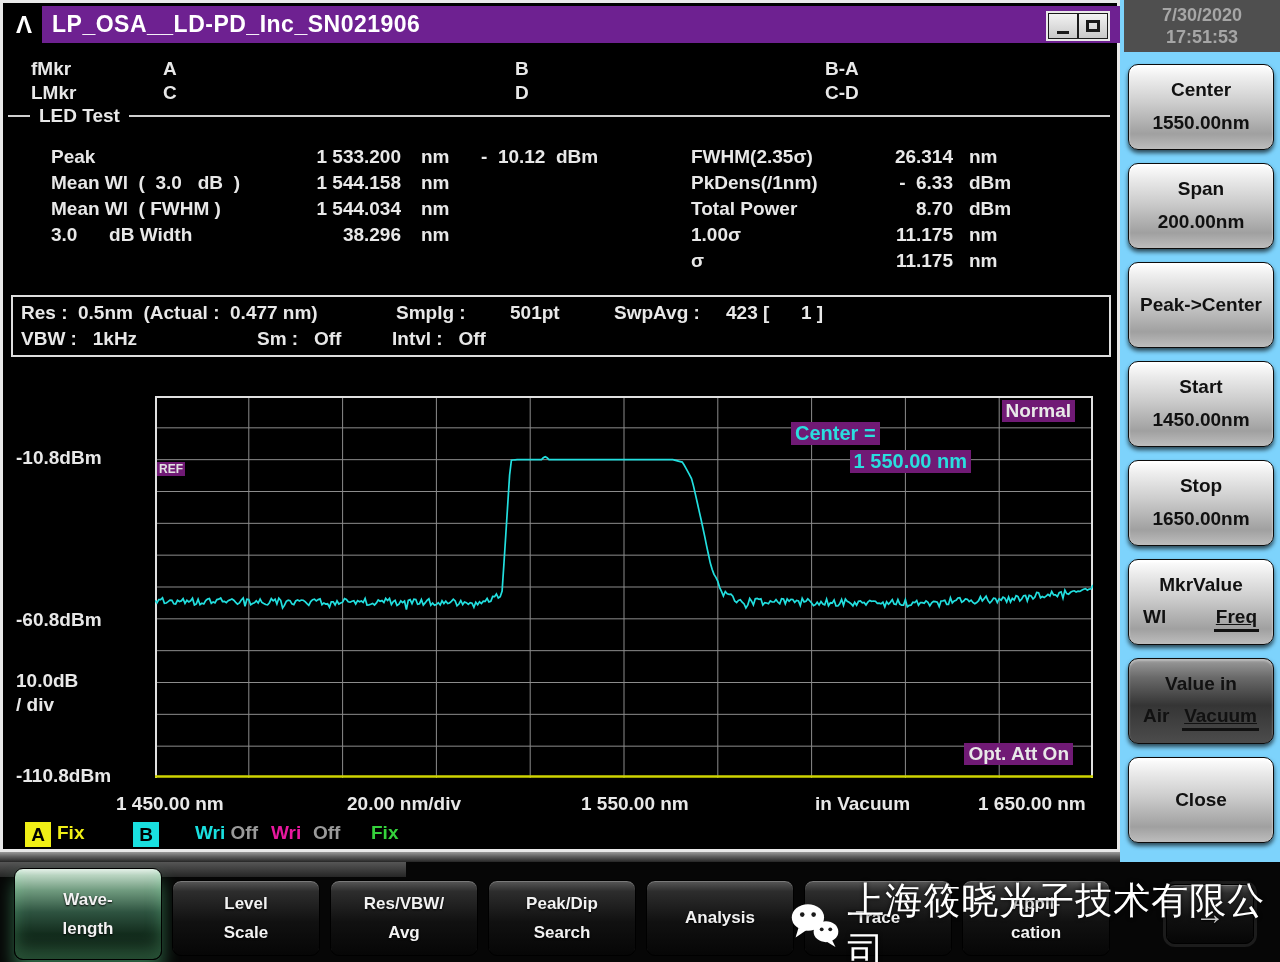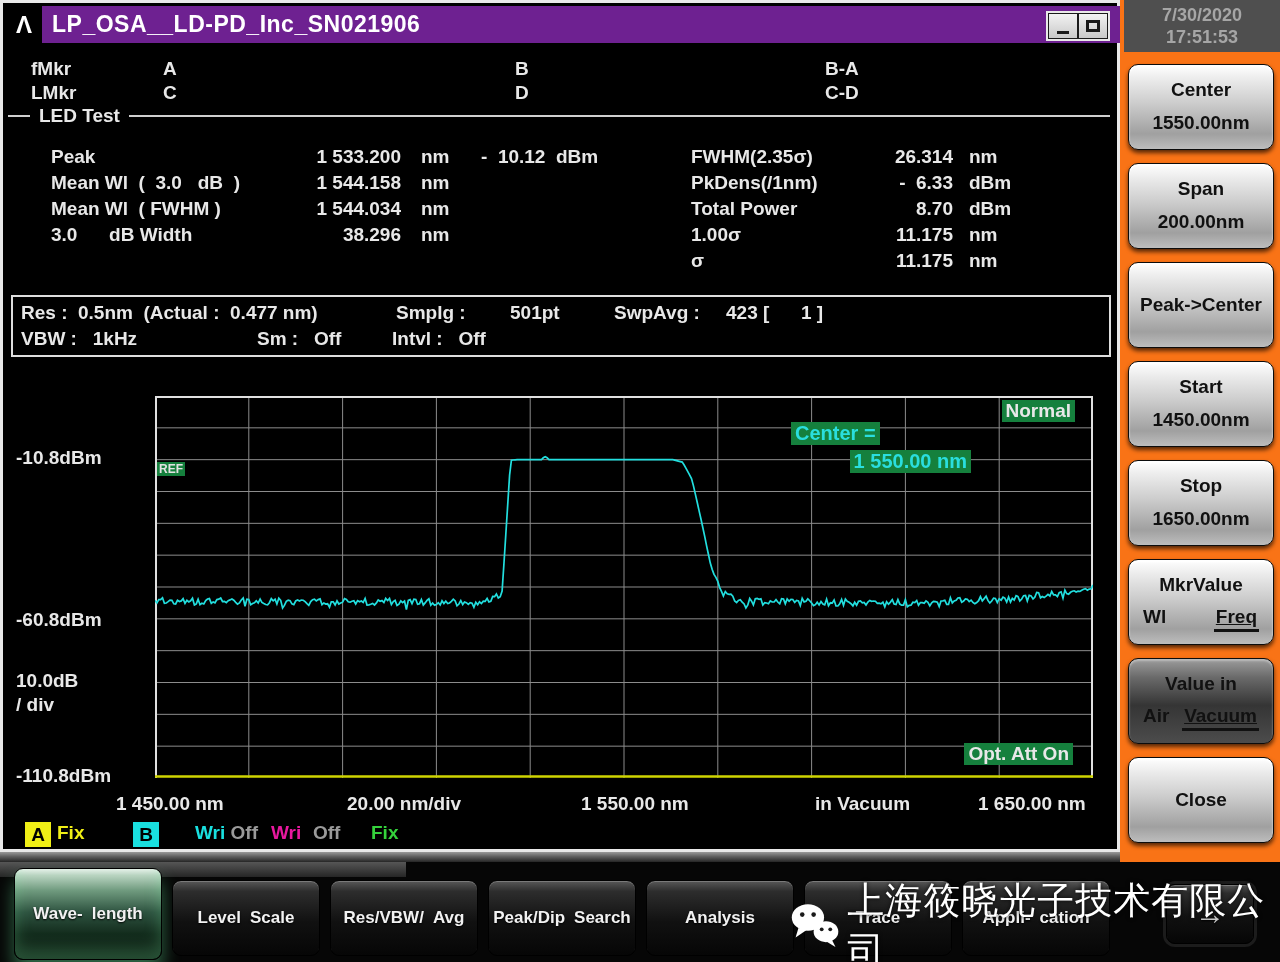--- a/index.html
+++ b/index.html
@@ -48,61 +48,61 @@
   .b-val{position:absolute;left:828px;top:0;width:122px;text-align:right;}
   .b-unit{position:absolute;left:966px;top:0;}
 
   
   .resbox{position:absolute;left:8px;top:292px;width:1100px;height:62px;border:2px solid #dedede;background:#000;font-size:19px;}
   .resbox span{position:absolute;}
 
   
   .plot{position:absolute;left:152px;top:393px;width:938px;height:382px;background:#000;}
   .plot svg{position:absolute;left:0;top:0;}
-  .plot-label{position:absolute;background:#15803d;padding:0 4px;font-size:19px;}
+  .plot-label{position:absolute;background:#701a75;padding:0 4px;font-size:19px;}
   .lbl-ref{left:2px;top:66px;font-size:12px;padding:0 2px;color:#e2e2e2;}
   .lbl-normal{right:18px;top:4px;}
   .lbl-center1{left:636px;top:26px;color:#2adede;font-size:20px;}
   .lbl-center2{right:122px;top:54px;color:#2adede;font-size:20px;}
   .lbl-optatt{right:20px;top:347px;}
   .ylab{position:absolute;font-size:19px;left:13px;}
   .xlabs{position:absolute;top:790px;width:1120px;height:26px;font-size:19px;text-decoration:underline;}
   .xlabs span{position:absolute;}
 
   
   .tstat{position:absolute;top:819px;left:0;width:1117px;height:28px;font-size:19px;}
   .tstat > *{position:absolute;top:0;}
   .tbox{width:26px;height:25px;text-align:center;color:#000;line-height:25px;display:inline-block;}
   .bg-yel{background:#f0ef16;} .bg-cyn{background:#19e0e0;}
   .c-yel{color:#f0ef16;} .c-cyn{color:#19e0e0;} .c-mag{color:#e8189f;} .c-grn{color:#35d23c;} .c-off{color:#9a9a9a;}
   .wri-u{border-bottom:2px solid #0ea5e9;padding-bottom:19px;margin-left:32px;}
 
   
-  .sidepanel{position:absolute;left:1120px;top:0;width:160px;height:862px;background:#f97316;}
+  .sidepanel{position:absolute;left:1120px;top:0;width:160px;height:862px;background:#7dd3fc;}
   .clockbox{position:absolute;left:4px;top:0;width:156px;height:52px;background:#4f4f4f;
     display:flex;flex-direction:column;align-items:center;justify-content:center;color:#a6a6a6;font-size:18px;line-height:22px;}
   .sbtn{position:absolute;left:8px;width:146px;height:86px;border-radius:10px;border:1px solid #0c0c0c;
     background:linear-gradient(180deg,#ffffff 0%,#ececec 16%,#cdcdcd 45%,#a0a0a0 82%,#bdbdbd 100%);
     box-shadow:0 3px 4px rgba(0,0,0,.65), inset 0 2px 2px #fff;
     color:#111;font-size:19px;}
   .sbtn.dark{background:linear-gradient(180deg,#9d9d9d 0%,#6a6a6a 22%,#353535 55%,#4c4c4c 100%);
     box-shadow:0 3px 4px rgba(0,0,0,.65), inset 0 2px 2px #bbb;}
   .sbtn .l1{position:absolute;top:14px;width:100%;text-align:center;}
   .sbtn .only{position:absolute;top:0;width:100%;height:100%;display:flex;align-items:center;justify-content:center;}
   .sbtn .l2{position:absolute;top:47px;width:100%;text-align:center;}
   .sbtn .optrow{position:absolute;top:46px;left:0;width:100%;padding:0 14px;display:flex;justify-content:space-between;}
   .u-sel{border-bottom:3px solid #111;padding:0 2px 1px;text-decoration:underline;}
 
   
   .bottombar{position:absolute;left:0;top:862px;width:1280px;height:100px;background:#060606;}
   .strip-left{position:absolute;left:0;top:0;width:406px;height:15px;background:linear-gradient(180deg,#565656,#262626);}
   .bmbtn{position:absolute;top:18px;width:148px;height:76px;border-radius:9px;border:1px solid #000;
     background:linear-gradient(180deg,#585858 0%,#2d2d2d 14%,#111 55%,#060606 100%);
     box-shadow:inset 0 1px 0 #7a7a7a;
-    display:flex;flex-direction:row;align-items:center;justify-content:center;gap:9px;
+    display:flex;flex-direction:column;align-items:center;justify-content:center;gap:9px;
     color:#f2f2f2;font-size:17px;text-shadow:0 1px 2px #000;}
   .bmbtn.active{top:6px;height:92px;
     background:linear-gradient(180deg,#e8f1ea 0%,#b9d4c1 7%,#6f9a7e 24%,#2e5340 48%,#132c1d 72%,#0a170e 100%);
     box-shadow:0 12px 18px rgba(100,225,150,.45), inset 0 -10px 16px rgba(130,255,175,.25);}
   .bmbtn.arrowbtn{left:1166px;top:22px;width:88px;height:60px;font-size:30px;color:#c9c9c9;
     box-shadow:inset 0 1px 0 #7a7a7a, 0 0 0 3px #1c1c1c;}
 
   
   .watermark{position:absolute;left:788px;top:876px;display:flex;align-items:center;gap:6px;z-index:30;}
   .watermark .wm-text{font-size:37px;font-weight:400;color:#fff;letter-spacing:1px;text-shadow:0 0 4px rgba(0,0,0,.9);}

